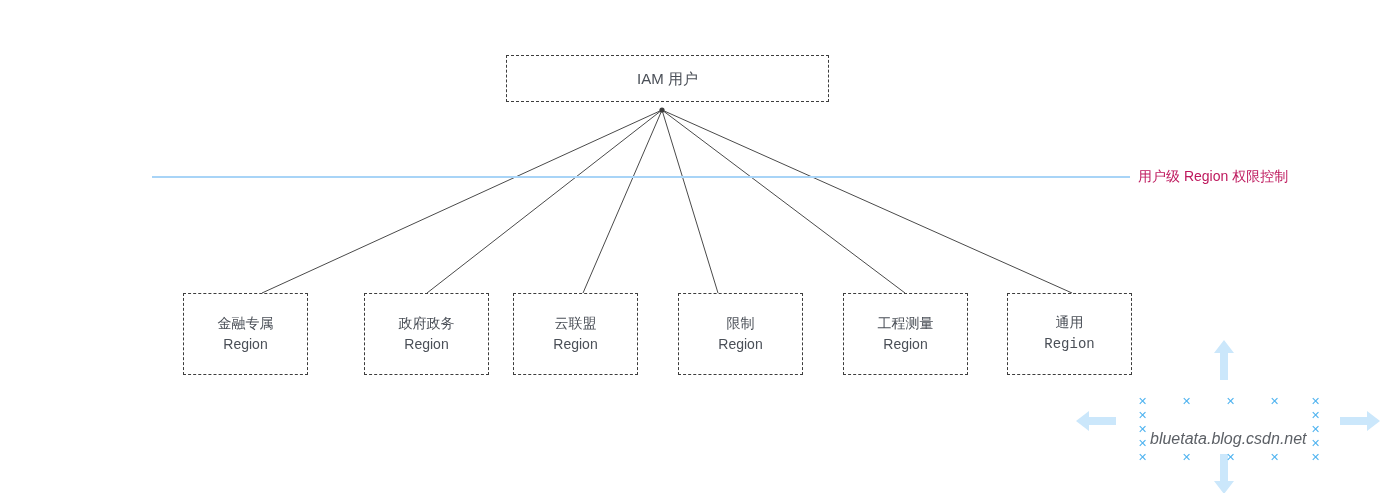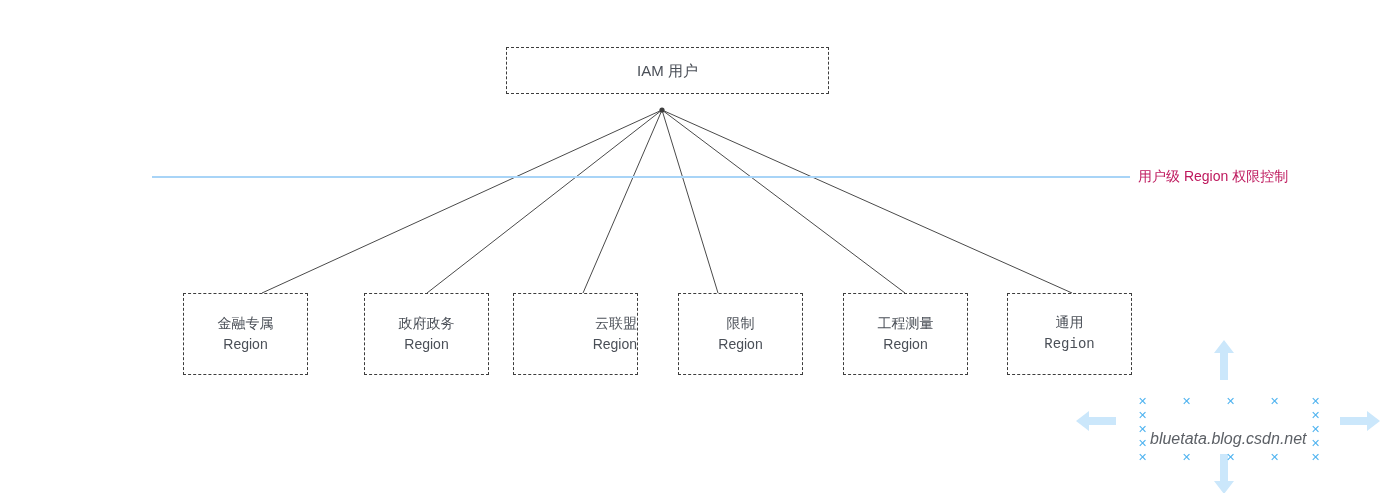--- a/index.html
+++ b/index.html
@@ -35,21 +35,21 @@
     background: transparent;
     box-sizing: border-box;
     display: flex;
     flex-direction: column;
     align-items: center;
     justify-content: center;
     color: #4a4f57;
   }
   .node-root {
     left: 506px;
-    top: 47px;
+    top: 55px;
     width: 323px;
     height: 47px;
     font-size: 15px;
     text-align: center;
   }
   .node-root .label-line {
     line-height: 20px;
   }
   .region-node {
     top: 293px;
@@ -135,21 +135,21 @@
 
   <div id="regions-container">
       <div class="node region-node" style="left: 183px;">
         <div class="label-line">金融专属</div>
         <div class="label-line">Region</div>
       </div>
       <div class="node region-node" style="left: 364px;">
         <div class="label-line">政府政务</div>
         <div class="label-line">Region</div>
       </div>
-      <div class="node region-node" style="left: 513px; align-items: flex-end;">
+      <div class="node region-node" style="left: 513px;">
         <div class="label-line">云联盟</div>
         <div class="label-line">Region</div>
       </div>
       <div class="node region-node" style="left: 678px;">
         <div class="label-line">限制</div>
         <div class="label-line">Region</div>
       </div>
       <div class="node region-node" style="left: 843px;">
         <div class="label-line">工程测量</div>
         <div class="label-line">Region</div>

